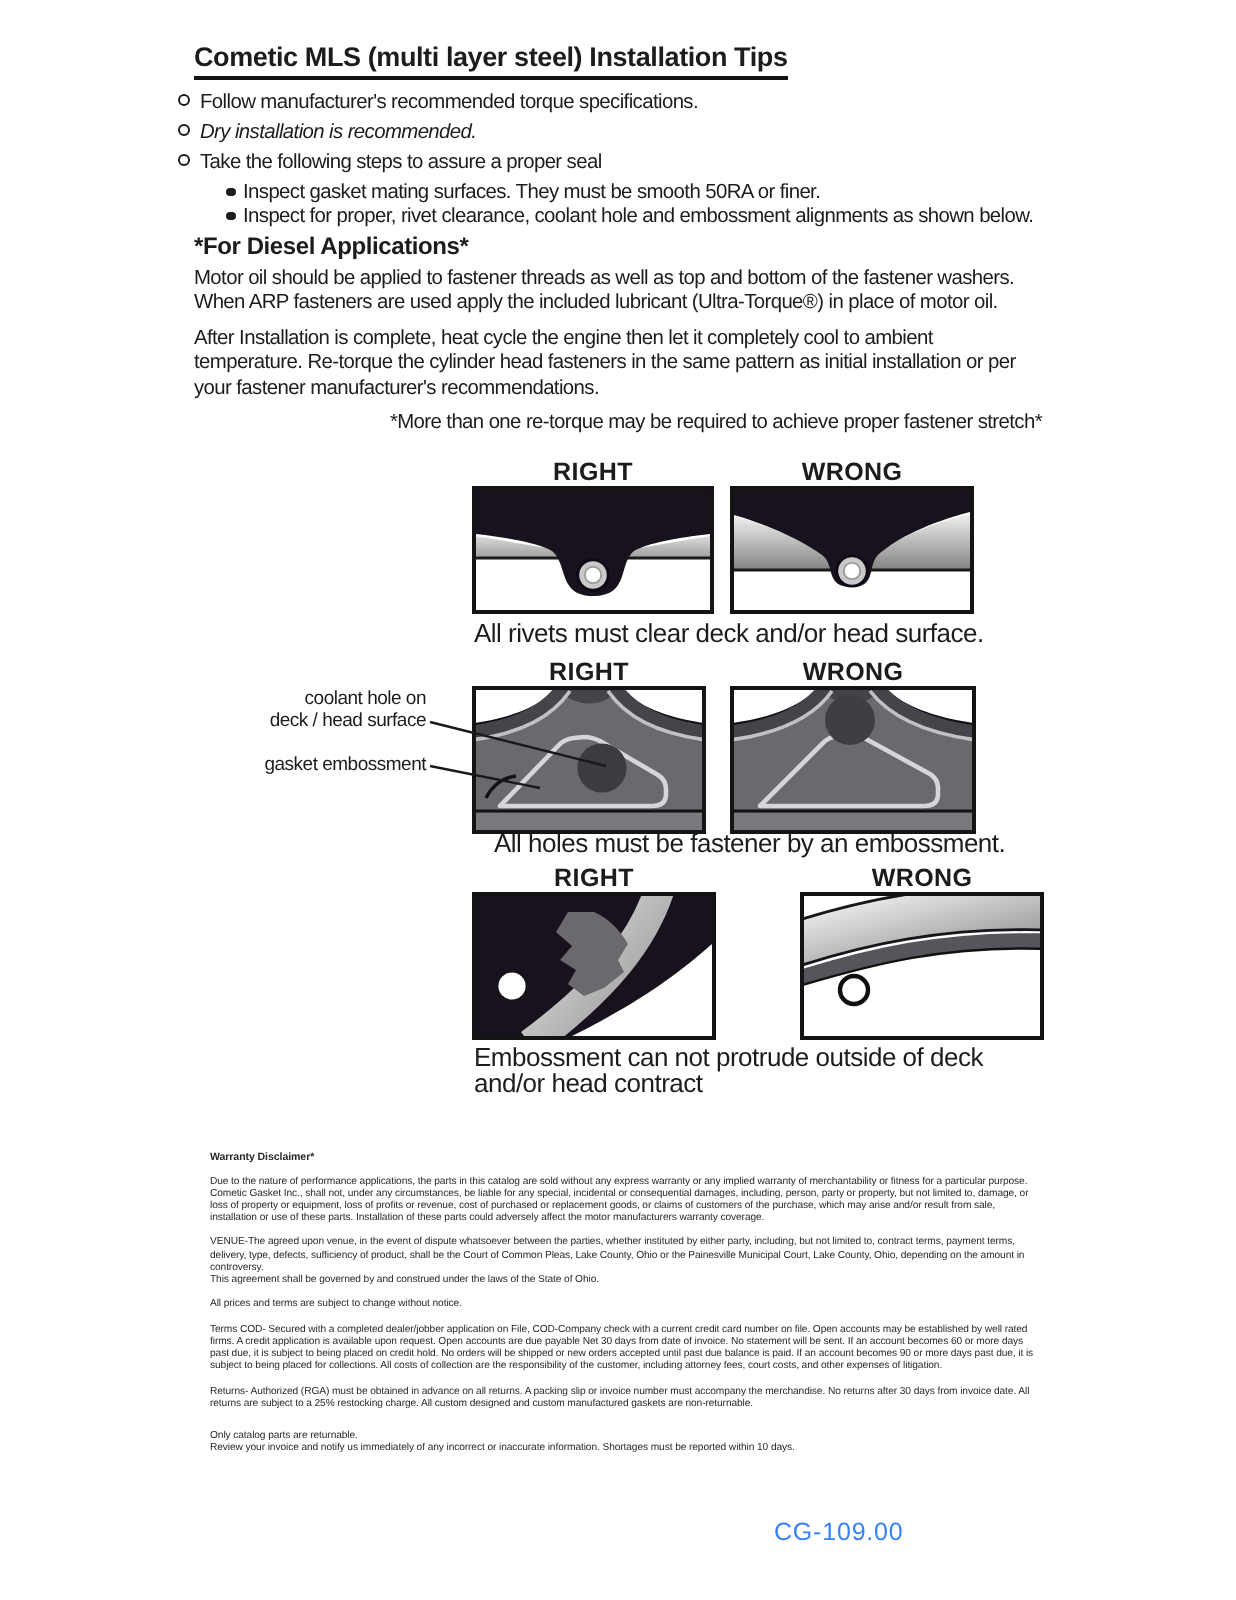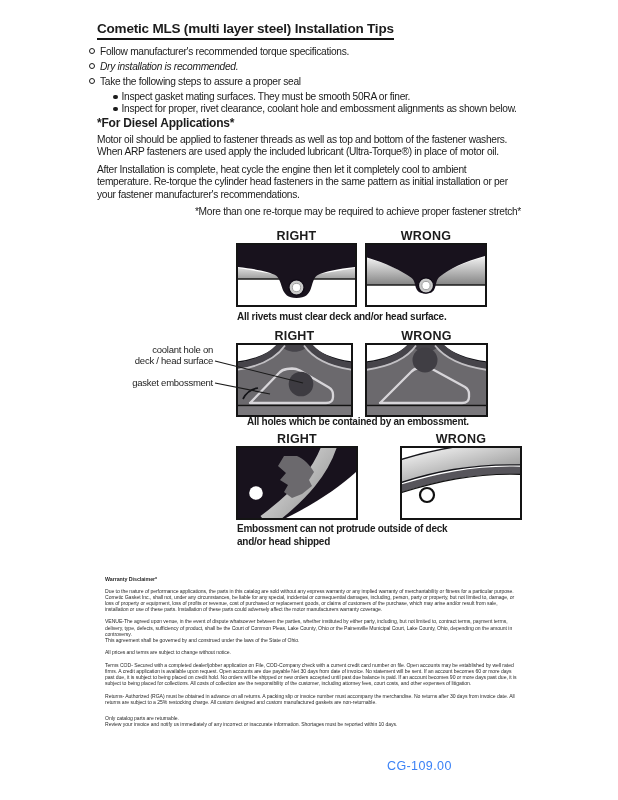--- a/index.html
+++ b/index.html
@@ -16,21 +16,21 @@
   
   .bl{left:89px;font-size:10.2px;letter-spacing:-0.3px;white-space:nowrap;}
   .bl.sub{left:113px;}
   .mark-open{width:4px;height:4px;border:1.2px solid #1c1c1c;border-radius:50%;display:inline-block;margin-right:5px;vertical-align:1px;}
   .mark-fill{width:4.5px;height:4.5px;background:#1c1c1c;border-radius:50%;display:inline-block;margin-right:4px;vertical-align:1px;}
   
   .h2{left:97px;top:116px;font-size:12px;font-weight:bold;letter-spacing:-0.2px;}
   .body-p{left:97px;width:424px;font-size:10.2px;line-height:12.4px;letter-spacing:-0.3px;}
   
   .dhead{font-size:12.5px;font-weight:bold;text-align:center;letter-spacing:0.2px;}
-  .cap{font-size:10px;letter-spacing:-0.25px;line-height:12.5px;font-weight:bold;}
+  .cap{font-size:13px;letter-spacing:-0.25px;line-height:12.5px;}
   .dbox{border:2px solid #141414;background:#fff;}
   .dbox svg{display:block;}
   .lbl{font-size:9.5px;letter-spacing:-0.25px;line-height:11px;text-align:right;}
   
   .legal{left:105px;top:576px;width:412px;font-size:5.1px;line-height:6.1px;letter-spacing:-0.05px;color:#2a2a2a;}
   .legal .lh{font-weight:bold;font-size:5.3px;margin:0 0 5.5px;}
   .legal p{margin:0 0 6.5px;}
   .legal p.joined{margin-bottom:0;}
   .cgcode{left:387px;top:759px;font-size:12.5px;letter-spacing:0.4px;color:#3b82f6;}
 </style>
@@ -135,21 +135,21 @@
     <path d="M0,60.5 H119" stroke="#121212" stroke-width="1.4"></path>
     <rect x="0" y="61.5" width="119" height="8.5" fill="#7a787c"></rect>
   </svg>
 </div>
 
 <svg class="abs" style="left:120px;top:348px;z-index:5;pointer-events:none;" width="200" height="52" viewBox="0 0 200 52">
   <line x1="95" y1="13" x2="183" y2="35" stroke="#1a1a1a" stroke-width="1.2"></line>
   <line x1="95" y1="35" x2="150" y2="46" stroke="#1a1a1a" stroke-width="1.2"></line>
 </svg>
 
-<div class="abs cap" style="left:247px;top:416px;">All holes which be contained by an embossment.</div>
+<div class="abs cap" style="left:247px;top:416px;">All holes must be fastener by an embossment.</div>
 
 <div class="abs dhead" style="left:236px;top:432px;width:122px;">RIGHT</div>
 <div class="abs dhead" style="left:400px;top:432px;width:122px;">WRONG</div>
 
 <div class="abs dbox" style="left:236px;top:446px;">
   <svg width="118" height="70" viewBox="0 0 118 70" preserveAspectRatio="none">
     <defs>
       <linearGradient id="r3g" x1="0" y1="0" x2="1" y2="1">
         <stop offset="0" stop-color="#eaeaea"></stop>
           <stop offset="1" stop-color="#8e8e8e"></stop>
@@ -176,21 +176,21 @@
     <path d="M-4,12.5 C26,3 52,-2 78,-4" stroke="#16161b" stroke-width="1.4" fill="none"></path>
     <path d="M-4,35.5 C30,24.5 68,15.5 122,17" stroke="#16161b" stroke-width="1.4" fill="none"></path>
     <path d="M-4,41.5 C32,30 70,21 122,22.5" stroke="#57555b" stroke-width="7.5" fill="none"></path>
     <path d="M-4,45.5 C34,34 71,24.5 122,26.5" stroke="#111111" stroke-width="1.2" fill="none"></path>
     <circle cx="25" cy="47" r="7" fill="#ffffff" stroke="#101010" stroke-width="2.2"></circle>
   </svg>
 </div>
 
 <div class="abs cap" style="left:237px;top:523px;">
   <div>Embossment can not protrude outside of deck</div>
-  <div>and/or head shipped</div>
+  <div>and/or head contract</div>
 </div>
 
 <div class="abs legal">
   <div class="lh">Warranty Disclaimer*</div>
   <p>Due to the nature of performance applications, the parts in this catalog are sold without any express warranty or any implied warranty of merchantability or fitness for a particular purpose.  Cometic Gasket Inc., shall not, under any circumstances, be liable for any special, incidental or consequential damages, including, person, party or property, but not limited to, damage, or loss of property or equipment, loss of profits or revenue, cost of purchased or replacement goods, or claims of customers of the purchase, which may arise and/or result from sale, installation or use of these parts.  Installation of these parts could adversely affect the motor manufacturers warranty coverage.</p>
   <p class="joined">VENUE-The agreed upon venue, in the event of dispute whatsoever between the parties, whether instituted by either party, including, but not limited to, contract terms, payment terms, delivery, type, defects, sufficiency of product, shall be the Court of Common Pleas, Lake County, Ohio or the Painesville Municipal Court, Lake County, Ohio, depending on the amount in controversy.</p>
   <p>This agreement shall be governed by and construed under the laws of the State of Ohio.</p>
   <p>All prices and terms are subject to change without notice.</p>
   <p>Terms COD- Secured with a completed dealer/jobber application on File, COD-Company check with a current credit card number on file.  Open accounts may be established by well rated firms.  A credit application is available upon request.  Open accounts are due payable Net 30 days from date of invoice.  No statement will be sent.  If an account becomes 60 or more days past due, it is subject to being placed on credit hold.  No orders will be shipped or new orders accepted until past due balance is paid.  If an account becomes 90 or more days past due, it is subject to being placed for collections.  All costs of collection are the responsibility of the customer, including attorney fees, court costs, and other expenses of litigation.</p>
   <p style="margin-bottom:10px;">Returns- Authorized (RGA) must be obtained in advance on all returns.  A packing slip or invoice number must accompany the merchandise.  No returns after 30 days from invoice date.  All returns are subject to a 25% restocking charge.  All custom designed and custom manufactured gaskets are non-returnable.</p>

